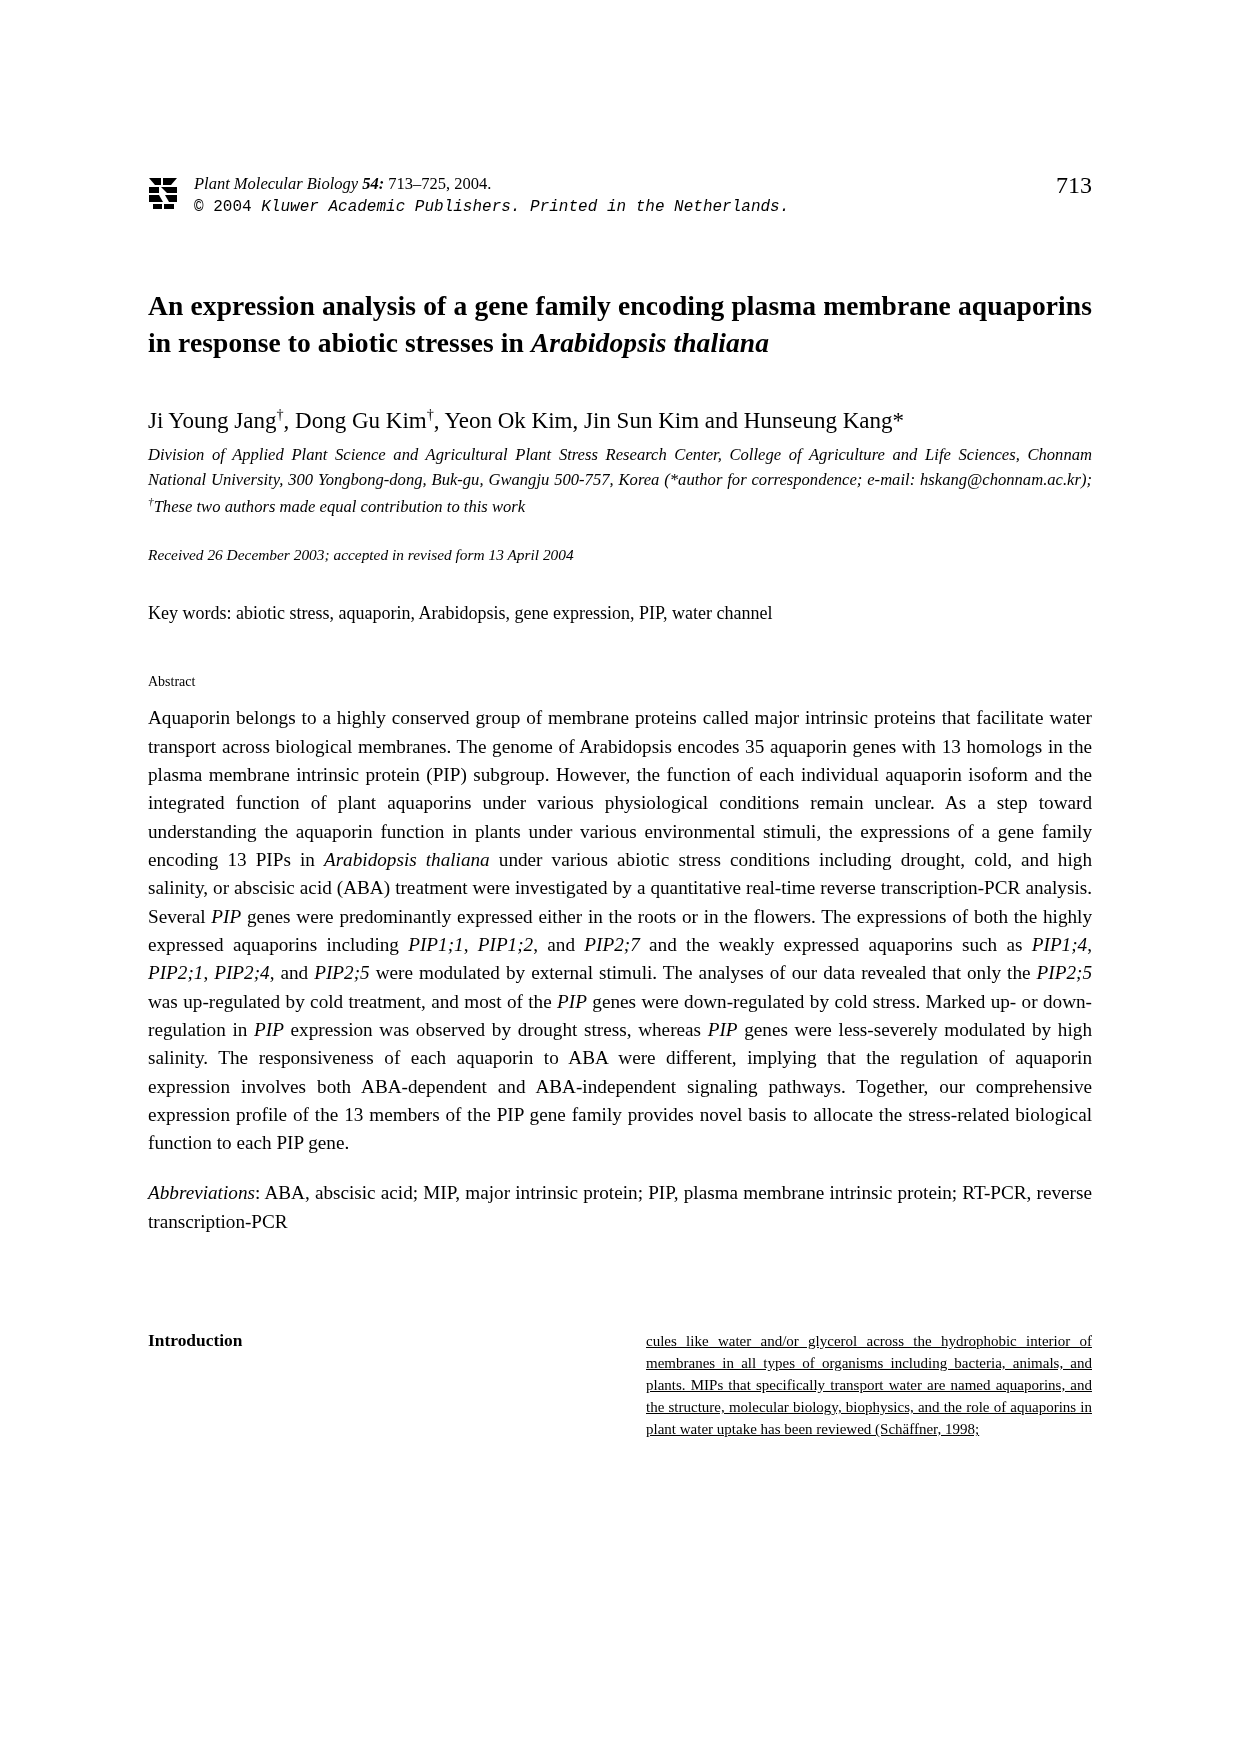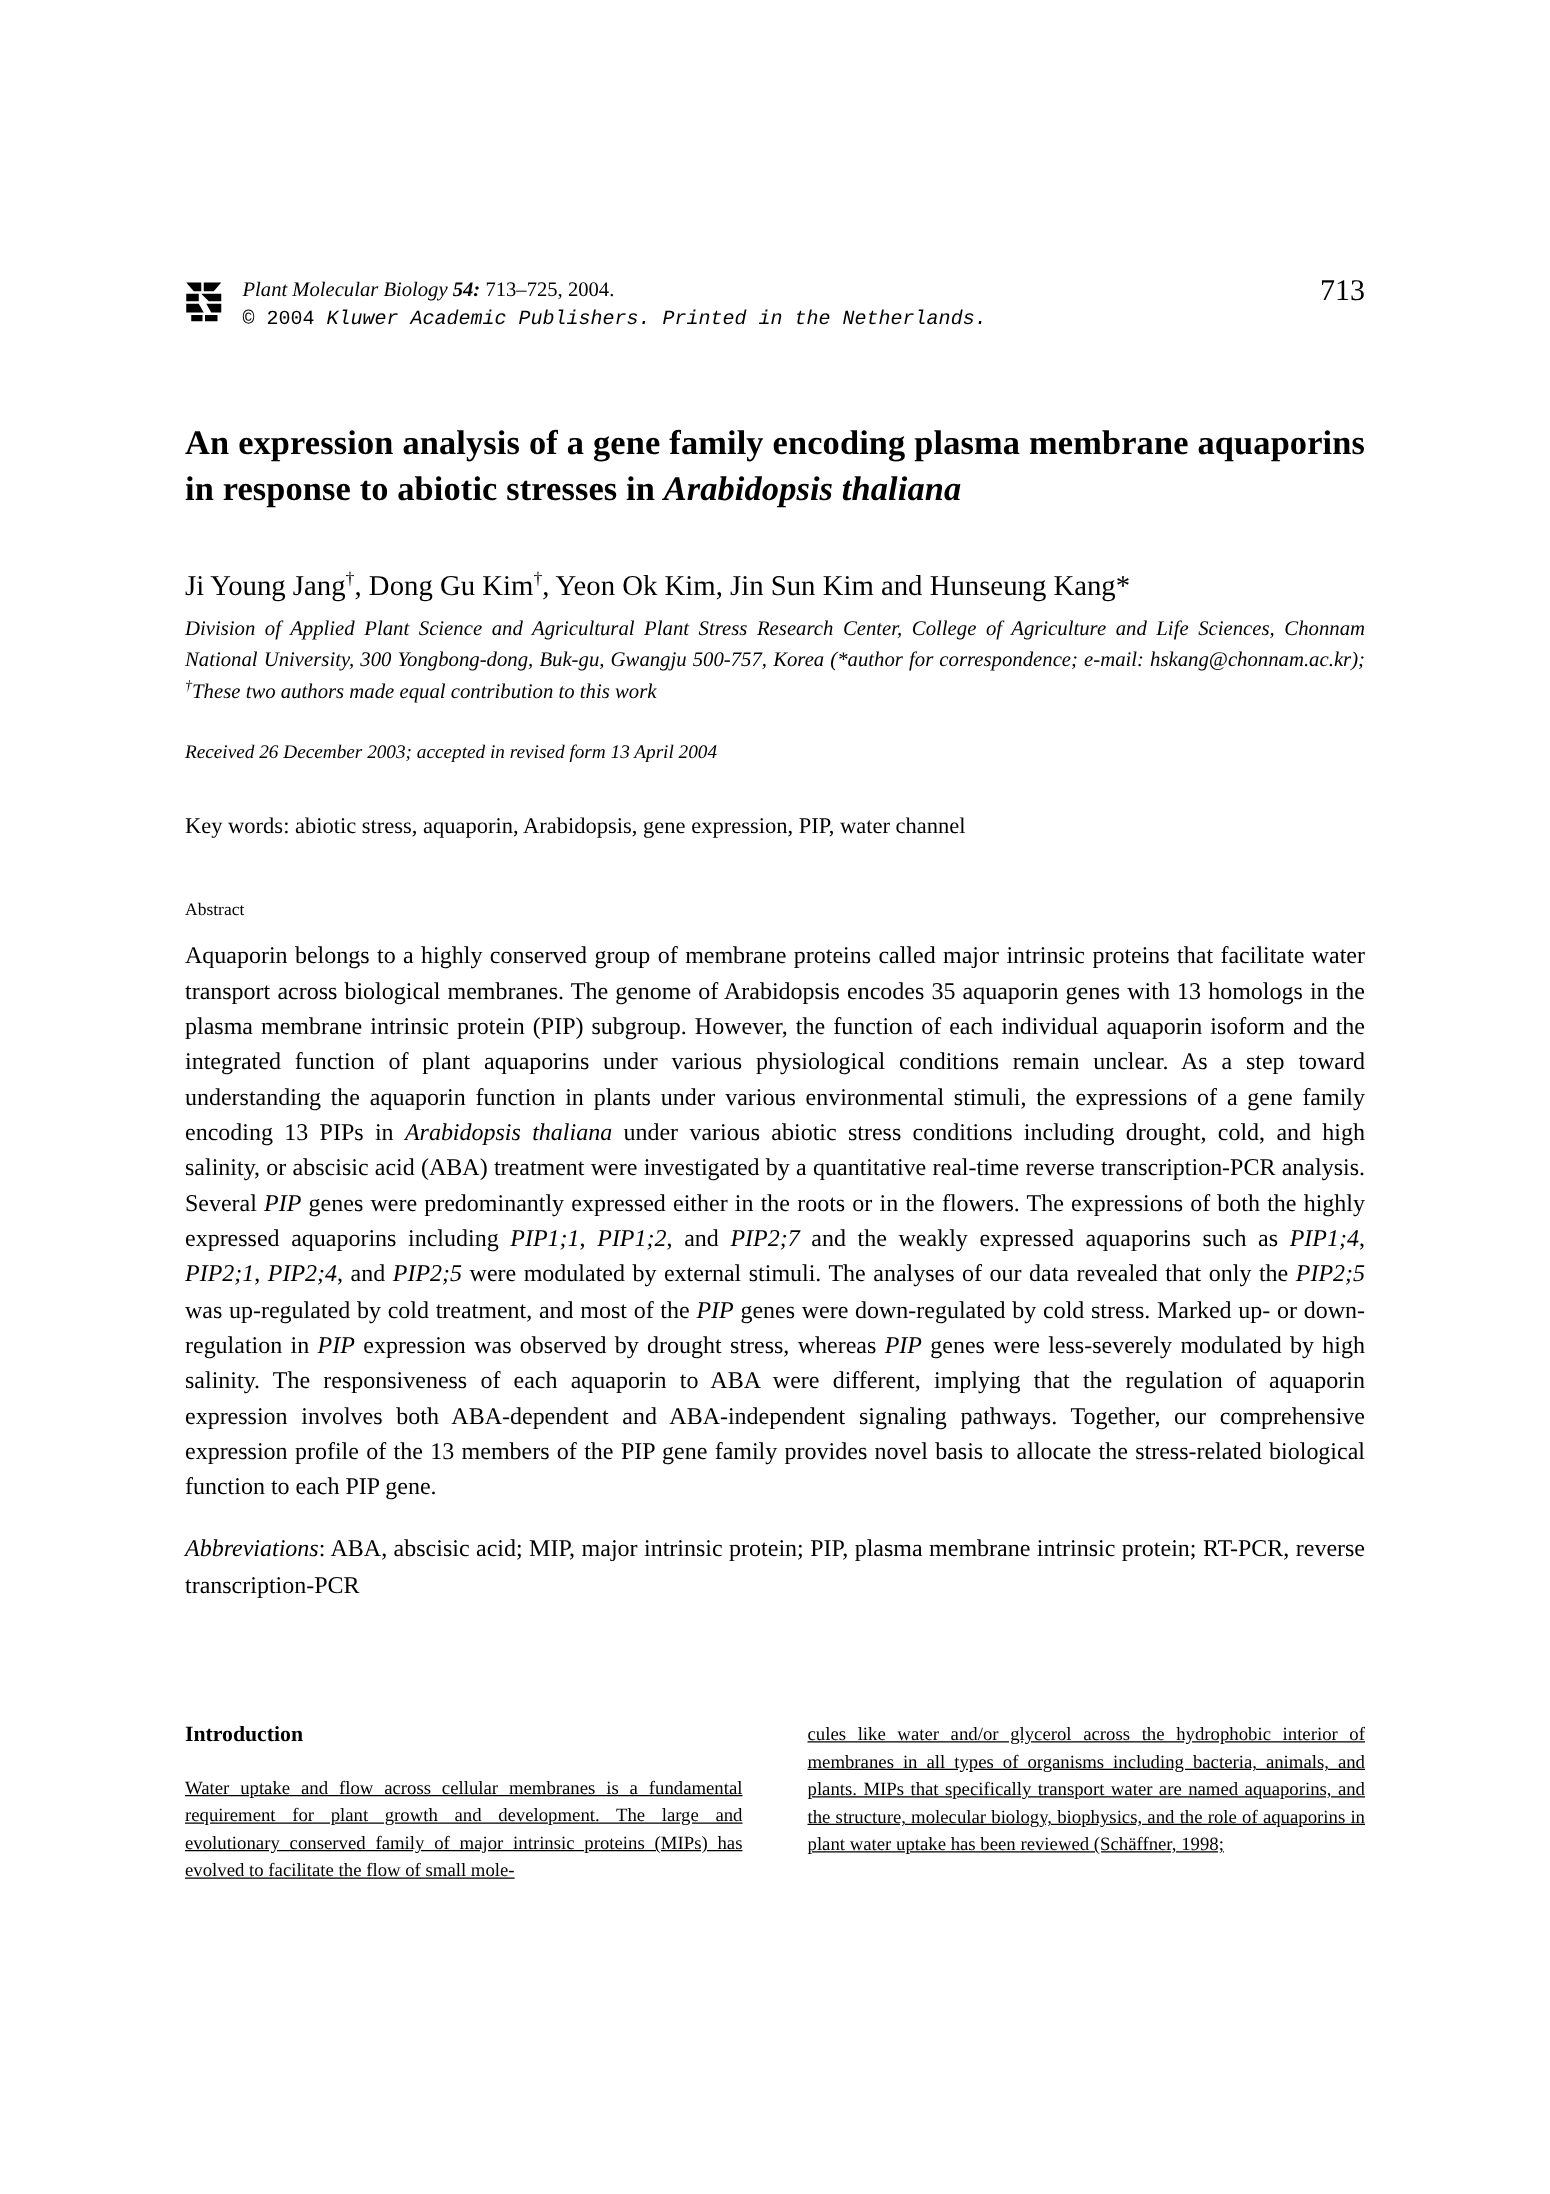--- a/index.html
+++ b/index.html
@@ -14,21 +14,20 @@
     color: #000000;
     position: relative;
     overflow: hidden;
   }
   .page {
     position: absolute;
     left: 0; top: 0;
     width: 1240px;
     height: 1538px;
     background: #fff;
-    margin-top: 48px;
   }
   .content {
     position: absolute;
     left: 148px;
     top: 168px;
     width: 944px;
   }
 
   
   .masthead {
@@ -217,21 +216,20 @@
     <div class="keywords"><span class="it">Key words</span><span>: abiotic stress, aquaporin, <span class="it">Arabidopsis</span>, gene expression, PIP, water channel</span></div>
 
     <div class="abstract-head">Abstract</div>
     <div class="abstract-body">Aquaporin belongs to a highly conserved group of membrane proteins called major intrinsic proteins that facilitate water transport across biological membranes. The genome of Arabidopsis encodes 35 aquaporin genes with 13 homologs in the plasma membrane intrinsic protein (PIP) subgroup. However, the function of each individual aquaporin isoform and the integrated function of plant aquaporins under various physiological conditions remain unclear. As a step toward understanding the aquaporin function in plants under various environmental stimuli, the expressions of a gene family encoding 13 PIPs in <span class="it">Arabidopsis thaliana</span> under various abiotic stress conditions including drought, cold, and high salinity, or abscisic acid (ABA) treatment were investigated by a quantitative real-time reverse transcription-PCR analysis. Several <span class="it">PIP</span> genes were predominantly expressed either in the roots or in the flowers. The expressions of both the highly expressed aquaporins including <span class="it">PIP1;1</span>, <span class="it">PIP1;2</span>, and <span class="it">PIP2;7</span> and the weakly expressed aquaporins such as <span class="it">PIP1;4</span>, <span class="it">PIP2;1</span>, <span class="it">PIP2;4</span>, and <span class="it">PIP2;5</span> were modulated by external stimuli. The analyses of our data revealed that only the <span class="it">PIP2;5</span> was up-regulated by cold treatment, and most of the <span class="it">PIP</span> genes were down-regulated by cold stress. Marked up- or down-regulation in <span class="it">PIP</span> expression was observed by drought stress, whereas <span class="it">PIP</span> genes were less-severely modulated by high salinity. The responsiveness of each aquaporin to ABA were different, implying that the regulation of aquaporin expression involves both ABA-dependent and ABA-independent signaling pathways. Together, our comprehensive expression profile of the 13 members of the PIP gene family provides novel basis to allocate the stress-related biological function to each PIP gene.</div>
 
     <div class="abbrev"><span class="it">Abbreviations</span><span>: ABA, abscisic acid; MIP, major intrinsic protein; PIP, plasma membrane intrinsic protein; RT-PCR, reverse transcription-PCR</span></div>
 
     <div class="columns">
       <div class="col col-left">
         <div class="section-head">Introduction</div>
-        <div class="para">Water uptake and flow across cellular membranes is a fundamental requirement for plant growth and development. The large and evolutionary conserved family of major intrinsic proteins (MIPs) has evolved to facilitate the flow of small mole-</div>
       </div>
       <div class="col col-right">
         <div class="para">cules like water and/or glycerol across the hydrophobic interior of membranes in all types of organisms including bacteria, animals, and plants. MIPs that specifically transport water are named aquaporins, and the structure, molecular biology, biophysics, and the role of aquaporins in plant water uptake has been reviewed (Schäffner, 1998;</div>
       </div>
     </div>
 
   </div>
 </div>
 
 </body></html>

